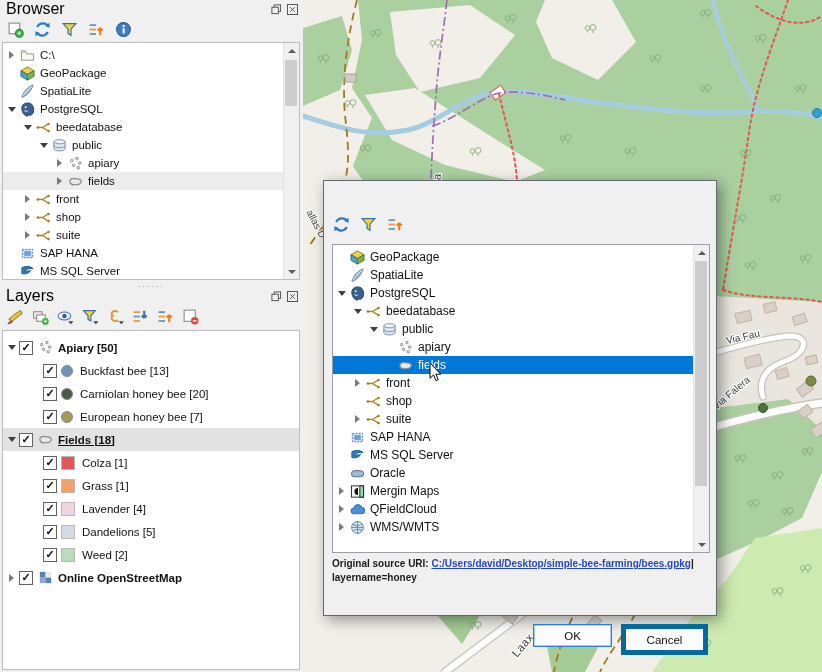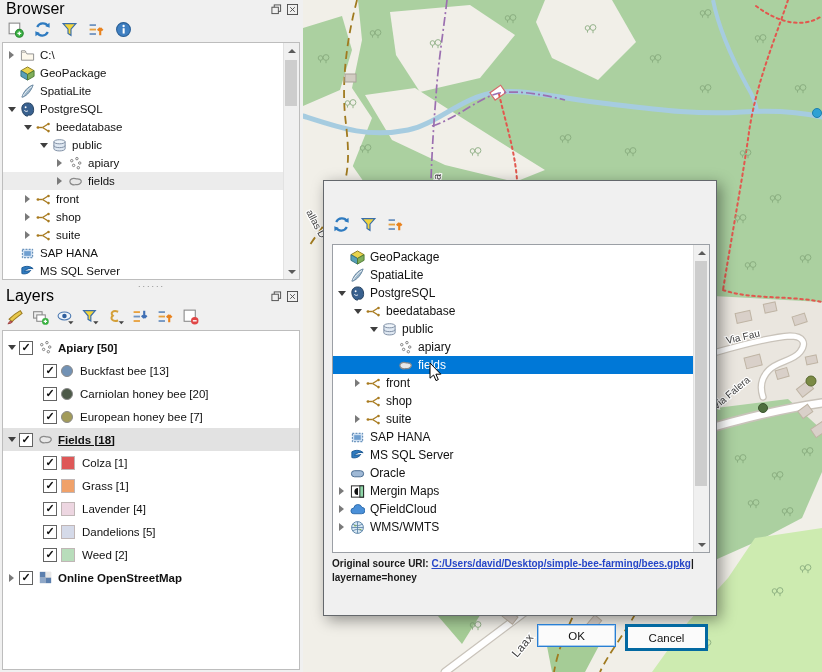--- a/index.html
+++ b/index.html
@@ -49,21 +49,21 @@
   .dlg-title{position:absolute;left:0;top:0;right:0;height:27px;background:#fff;display:flex;align-items:center;padding:0 6px;}
   .dlg-title .ticon svg{width:17px;height:17px;}
   .dlg-title-text{padding-left:7px;font-size:12px;color:#000;}
   .dlg-close{margin-left:auto;width:28px;height:24px;display:flex;align-items:center;justify-content:center;}
   .dlg-toolbar{position:absolute;left:6px;top:32px;display:flex;gap:5px;}
   #dialog .tree-box{left:8px;top:63px;width:378px;height:309px;border:1px solid #9b9fa5;}
   #dialog .tree-body{font-size:12px;}
   .uri{position:absolute;left:8px;top:376px;width:382px;font-size:10px;line-height:14px;color:#1a1a1a;font-weight:bold;}
   .uri a{color:#2646c8;text-decoration:underline;}
   .dlg-btns{position:absolute;right:8px;top:415px;display:flex;gap:9px;margin-top:28px;}
-  .btn{width:77px;height:21px;background:#fbfbfb;border:3px solid #0369a1;font-size:11.5px;
+  .btn{width:77px;height:21px;background:#fbfbfb;border:5px solid #0369a1;font-size:11.5px;
        display:flex;align-items:center;justify-content:center;font-family:"Liberation Sans",sans-serif;}
   .btn.primary{border:1px solid #2a7fd4;box-shadow:0 0 0 1px #a8cdef inset;}
   
   #map{position:absolute;left:303px;top:0;width:519px;height:672px;z-index:0;}
   .mlabel{font-family:"Liberation Sans",sans-serif;fill:#3d3d3d;paint-order:stroke;stroke:#ffffff;stroke-width:2.4px;}
   #cursor{position:absolute;left:429px;top:362px;z-index:40;}
 </style>
 </head>
 <body>
 

